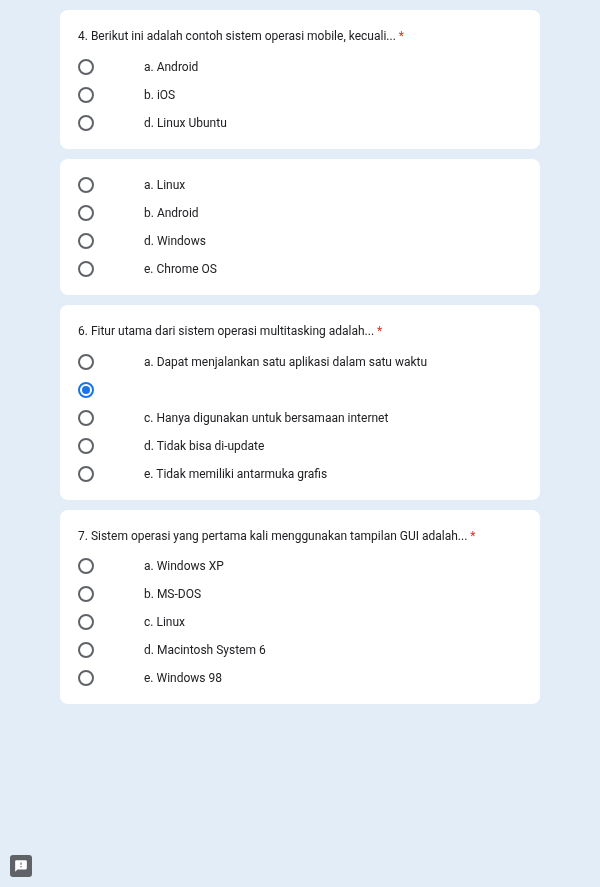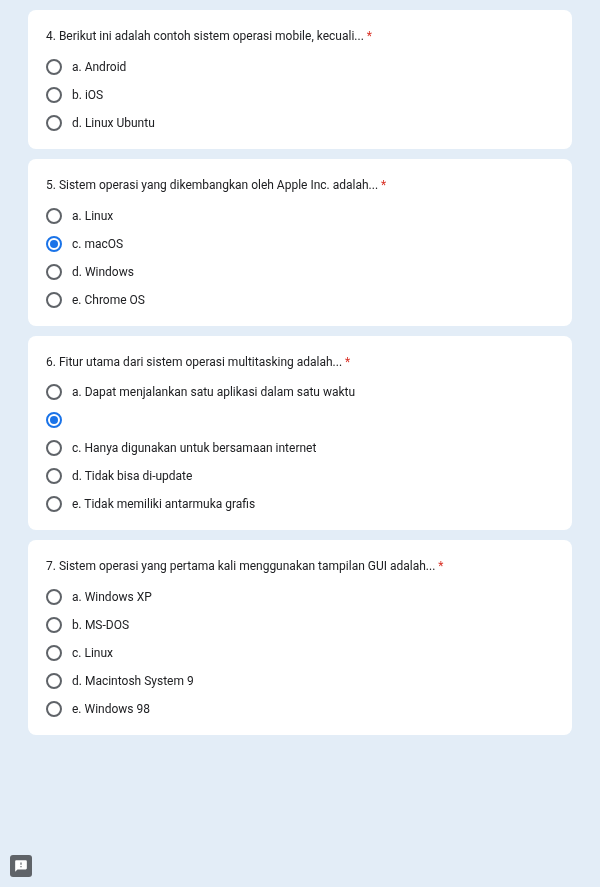--- a/index.html
+++ b/index.html
@@ -6,21 +6,21 @@
 body {
   background: #e3edf7;
   font-family: Roboto, Arial, sans-serif;
   font-size: 12px;
   color: #202124;
   width: 600px;
   min-height: 887px;
   padding: 0 0 20px 0;
 }
 .form-container {
-  width: 544px;
+  width: 480px;
   margin: 8px auto;
 }
 .question-card {
   background: #fff;
   border-radius: 8px;
   margin-bottom: 10px;
   padding: 18px 18px 18px 18px;
 }
 .question-card:first-child { margin-top: 10px; }
 .question-title {
@@ -28,20 +28,21 @@
   color: #202124;
   margin-bottom: 14px;
   line-height: 1.4;
 }
 .required-star { color: #d93025; }
 .option-row {
   display: flex;
   align-items: center;
   margin-bottom: 12px;
   cursor: pointer;
+  gap: 40px;
 }
 .option-row:last-child { margin-bottom: 0; }
 .radio {
   width: 16px;
   height: 16px;
   border: 2px solid #5f6368;
   border-radius: 50%;
   margin-right: 10px;
   flex-shrink: 0;
   position: relative;
@@ -92,28 +93,27 @@
       <div class="option-row">
         <div class="radio"></div>
         <span class="option-label">b. iOS</span>
       </div>
       <div class="option-row">
         <div class="radio"></div>
         <span class="option-label">d. Linux Ubuntu</span>
       </div>
     </div>
     <div class="question-card">
-      <div class="question-title"><span>5. Sistem operasi yang dikembangkan oleh Apple Inc. adalah... </span><span class="required-star">*</span></div>
       <div class="option-row">
         <div class="radio"></div>
         <span class="option-label">a. Linux</span>
       </div>
       <div class="option-row">
-        <div class="radio selected"></div>
-        <span class="option-label">c. macOS</span>
+        <div class="radio"></div>
+        <span class="option-label">b. Android</span>
       </div>
       <div class="option-row">
         <div class="radio"></div>
         <span class="option-label">d. Windows</span>
       </div>
       <div class="option-row">
         <div class="radio"></div>
         <span class="option-label">e. Chrome OS</span>
       </div>
     </div>
@@ -148,21 +148,21 @@
       <div class="option-row">
         <div class="radio"></div>
         <span class="option-label">b. MS-DOS</span>
       </div>
       <div class="option-row">
         <div class="radio"></div>
         <span class="option-label">c. Linux</span>
       </div>
       <div class="option-row">
         <div class="radio"></div>
-        <span class="option-label">d. Macintosh System 9</span>
+        <span class="option-label">d. Macintosh System 6</span>
       </div>
       <div class="option-row">
         <div class="radio"></div>
         <span class="option-label">e. Windows 98</span>
       </div>
     </div>
   </div>
 
 <div class="report-button">
   <svg viewBox="0 0 24 24">

